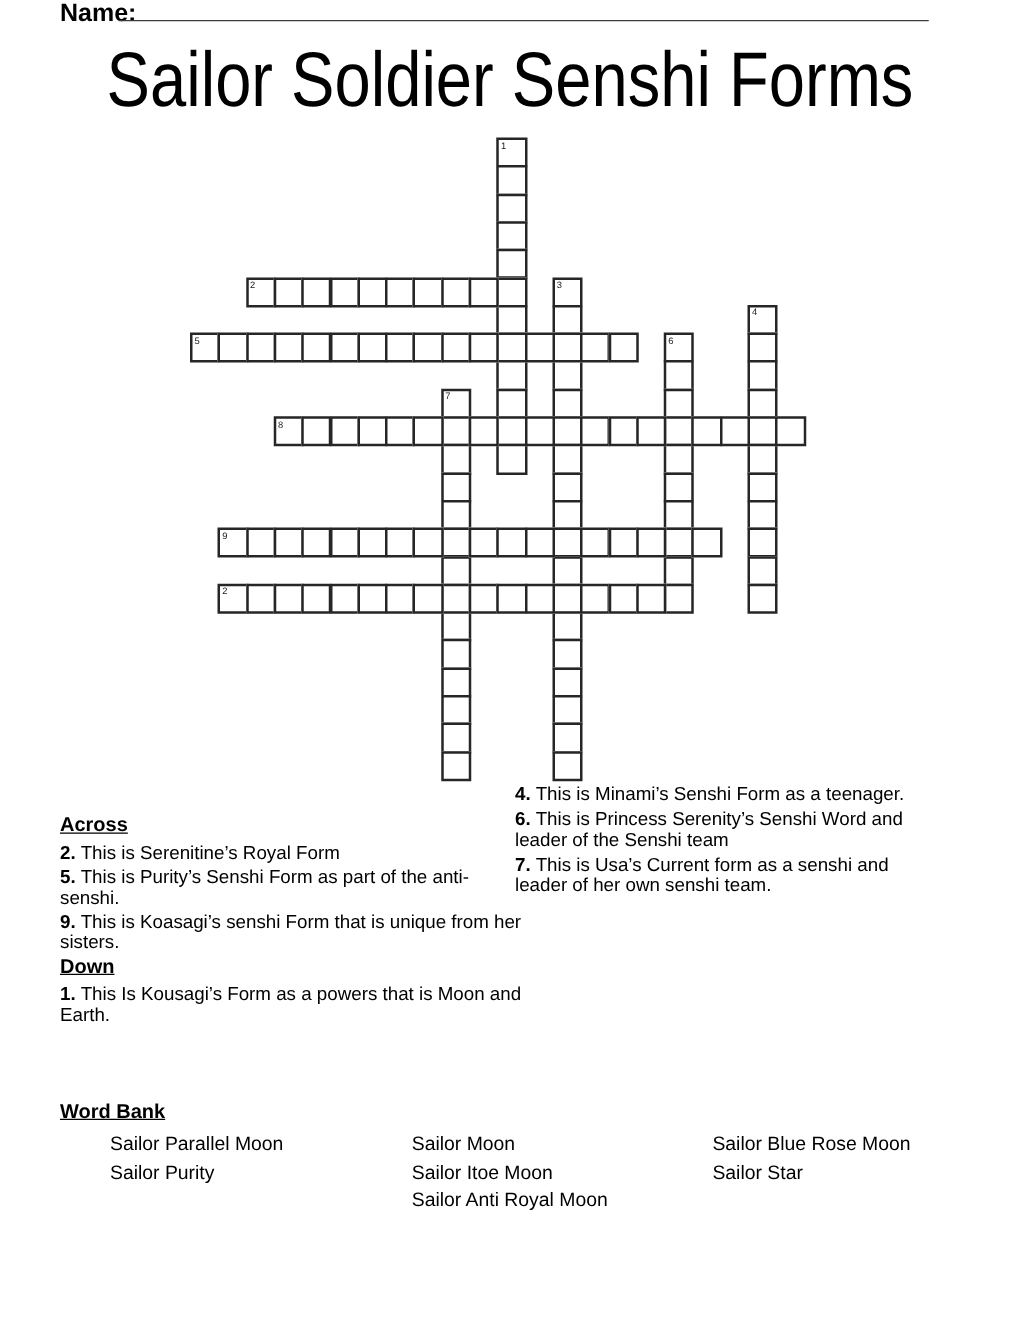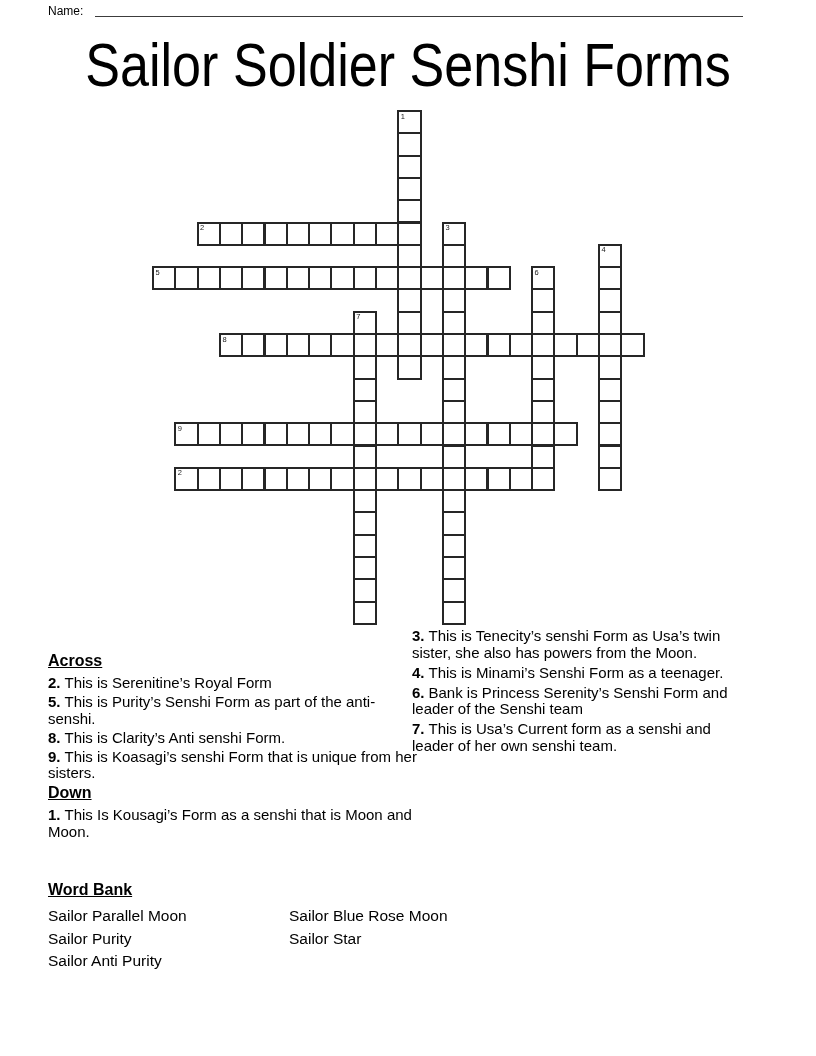--- a/index.html
+++ b/index.html
@@ -1,21 +1,21 @@
 <!DOCTYPE html>
 <html><head>
 <meta charset="utf-8">
 <style>
   html,body{margin:0;padding:0;}
   body{
     width:816px;height:1056px;position:relative;background:#ffffff;
     font-family:"Liberation Sans", sans-serif;color:#000;overflow:hidden;
   }
   
-  .name-label{position:absolute;left:48px;top:2px;font-size:12px;line-height:18px;}
+  .name-label{position:absolute;left:48px;top:2px;font-size:20px;line-height:18px;font-weight:bold;}
   .name-line{position:absolute;left:95px;top:16px;width:648px;height:0;border-top:1.6px solid #3c3c3c;}
   
   .page-title{
     position:absolute;left:0;right:0;top:34px;text-align:center;
     font-size:62px;line-height:62px;font-weight:400;white-space:nowrap;
     transform:scaleX(0.84);transform-origin:50% 50%;
   }
   
   .grid{position:absolute;left:152px;top:110px;width:493px;height:516px;}
   .cell{
@@ -29,21 +29,21 @@
   .clues-left{position:absolute;left:48px;top:652px;width:371px;}
   .clues-right{position:absolute;left:412px;top:628px;width:336px;}
   .clue-heading{font-size:16px;line-height:17px;font-weight:bold;text-decoration:underline;margin:0 0 6px 0;}
   p.clue{font-size:15px;line-height:16.5px;margin:0 0 2.5px 0;}
   .clues-right p.clue{margin:0 0 3.5px 0;}
   p.clue b{margin-right:4px;}
   
   .word-bank{position:absolute;left:48px;top:881px;width:730px;}
   .wb-heading{font-size:16px;line-height:17px;font-weight:bold;text-decoration:underline;margin:0 0 7px 0;}
   .wb-cols{display:flex;}
-  .wb-col{display:block;}
+  .wb-col{display:block;margin-left:40px;}
   .wb-col.c0{width:241px;}
   .wb-col.c1{width:240px;}
   .wb-col.c2{width:249px;}
   .wb-item{font-size:15.5px;line-height:22.7px;}
 </style>
 </head>
 <body>
 
 <span class="name-label">Name:</span>
 <div class="name-line"></div>
@@ -201,39 +201,41 @@
     <div class="cell" style="left: 267.6px; top: 356.8px;"></div>
     <div class="cell" style="left: 312.2px; top: 356.8px;"></div>
     <div class="cell" style="left: 334.5px; top: 356.8px;"></div>
     <div class="cell" style="left: 356.8px; top: 356.8px;"></div>
   </div>
 
 <div class="clues-left">
   <h3 class="clue-heading">Across</h3>
   <p class="clue"><b>2.</b><span>This is Serenitine’s Royal Form</span></p>
   <p class="clue"><b>5.</b><span>This is Purity’s Senshi Form as part of the anti-senshi.</span></p>
-  <p class="clue"><b>8.</b><span>This is Clarity’s Anti senshi Form.</span></p>
   <p class="clue"><b>9.</b><span>This is Koasagi’s senshi Form that is unique from her sisters.</span></p>
   <h3 class="clue-heading">Down</h3>
-  <p class="clue"><b>1.</b><span>This Is Kousagi’s Form as a senshi that is Moon and Moon.</span></p>
+  <p class="clue"><b>1.</b><span>This Is Kousagi’s Form as a powers that is Moon and Earth.</span></p>
 </div>
 
 <div class="clues-right">
-  <p class="clue"><b>3.</b><span>This is Tenecity’s senshi Form as Usa’s twin sister, she also has powers from the Moon.</span></p>
   <p class="clue"><b>4.</b><span>This is Minami’s Senshi Form as a teenager.</span></p>
-  <p class="clue"><b>6.</b><span>Bank is Princess Serenity’s Senshi Form and leader of the Senshi team</span></p>
+  <p class="clue"><b>6.</b><span>This is Princess Serenity’s Senshi Word and leader of the Senshi team</span></p>
   <p class="clue"><b>7.</b><span>This is Usa’s Current form as a senshi and leader of her own senshi team.</span></p>
 </div>
 
 <div class="word-bank">
   <h3 class="wb-heading">Word Bank</h3>
   <div class="wb-cols">
     <div class="wb-col c0">
       <div class="wb-item">Sailor Parallel Moon</div>
       <div class="wb-item">Sailor Purity</div>
-      <div class="wb-item">Sailor Anti Purity</div>
+    </div>
+    <div class="wb-col c1">
+      <div class="wb-item">Sailor Moon</div>
+      <div class="wb-item">Sailor Itoe Moon</div>
+      <div class="wb-item">Sailor Anti Royal Moon</div>
     </div>
     <div class="wb-col c2">
       <div class="wb-item">Sailor Blue Rose Moon</div>
       <div class="wb-item">Sailor Star</div>
     </div>
   </div>
 </div>
 
 </body></html>

